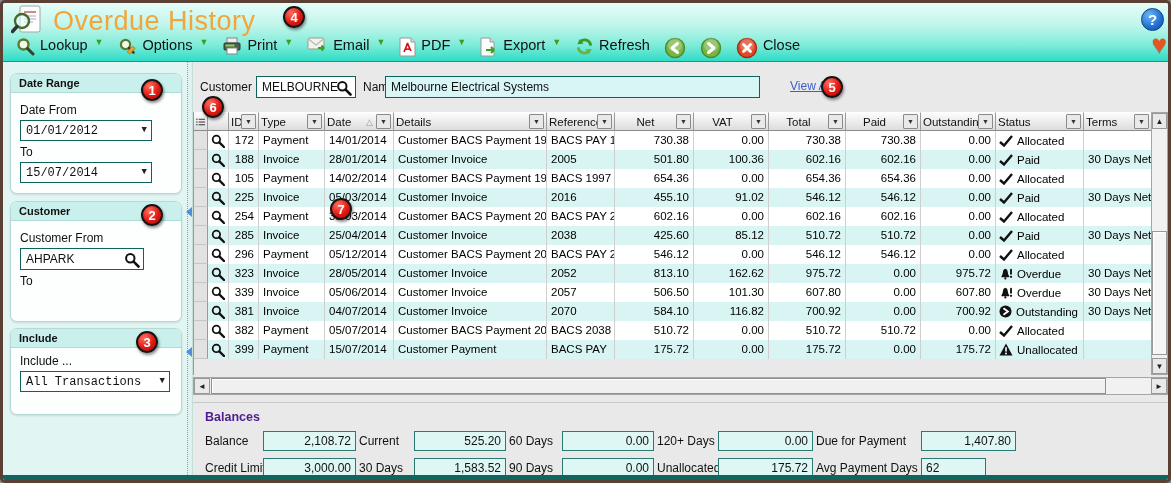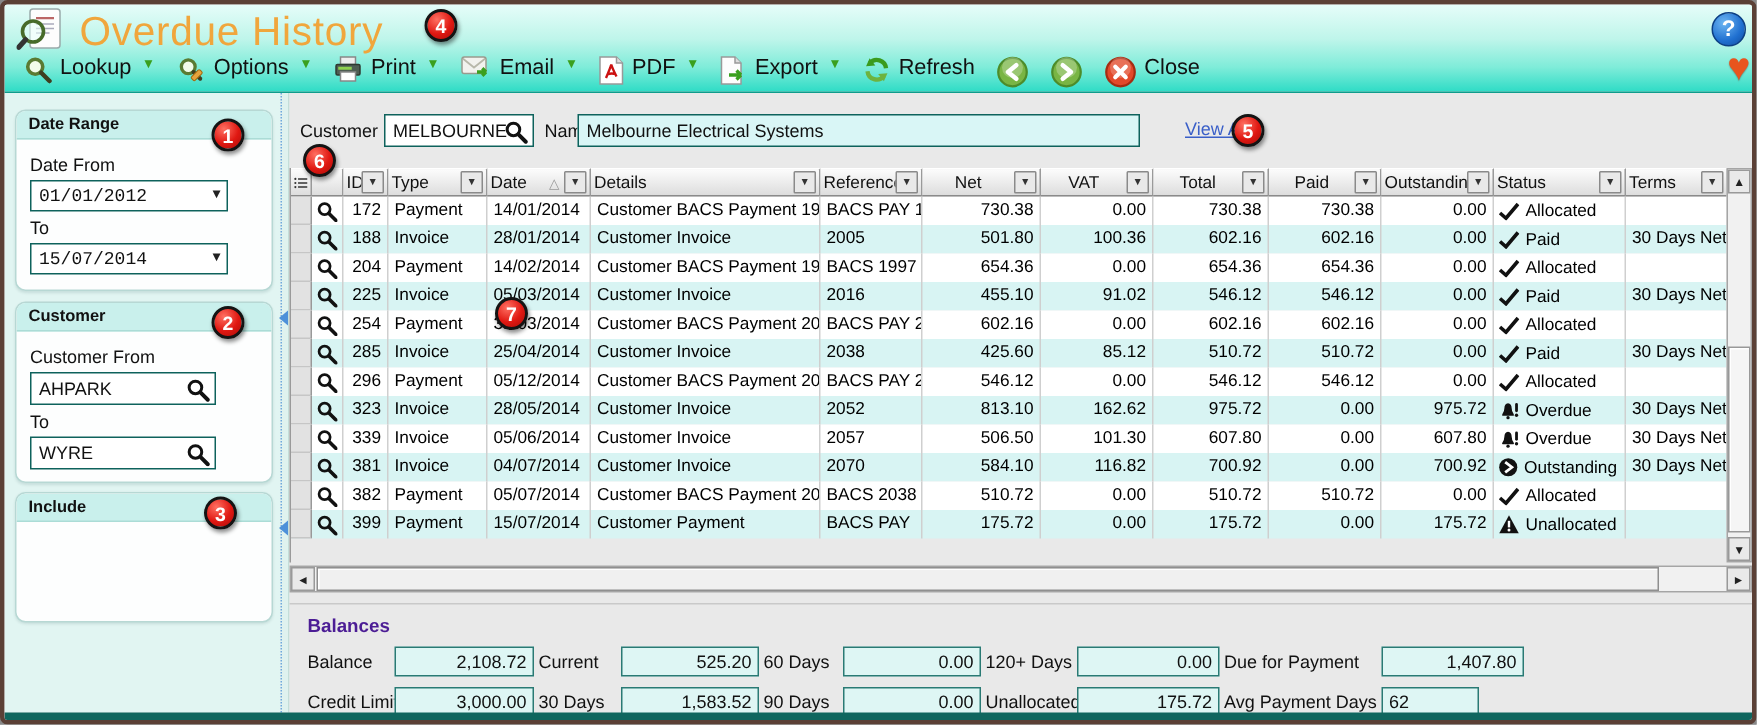--- a/index.html
+++ b/index.html
@@ -292,34 +292,31 @@
         <div class="srch">
           <span>AHPARK</span>
           <span class="mag">
             <svg width="16" height="16" viewBox="0 0 16 16">
                 <circle cx="6.3" cy="6.3" r="4.2" stroke="#111" stroke-width="2" fill="none"></circle>
                 <line x1="9.6" y1="9.6" x2="14.5" y2="14.5" stroke="#111" stroke-width="2.6" stroke-linecap="round"></line>
               </svg>
           </span>
         </div>
         <div class="fld-label">To</div>
-        <div class="srch">
-          <span>WYRE</span>
-          <span class="mag">
-            <svg width="16" height="16" viewBox="0 0 16 16">
-                <circle cx="6.3" cy="6.3" r="4.2" stroke="#111" stroke-width="2" fill="none"></circle>
-                <line x1="9.6" y1="9.6" x2="14.5" y2="14.5" stroke="#111" stroke-width="2.6" stroke-linecap="round"></line>
-              </svg>
-          </span>
-        </div>
       </div>
     </div>
 
     <div class="panel" id="panel-include">
       <div class="panel-hd">Include</div>
+      <div class="panel-bd">
+        <div class="fld-label">Include ...</div>
+        <div class="combo">
+          <span>All Transactions</span>
+        </div>
+      </div>
     </div>
   </div>
 
   <div class="splitter">
     <div class="split-arrow" style="top:145px;"></div>
     <div class="split-arrow" style="top:285px;"></div>
   </div>
 
   <div class="main">
 
@@ -458,21 +455,21 @@
             <div class="c">30 Days Net</div>
           </div>
           <div class="trow grid-cols">
             <div class="c sel"></div>
             <div class="c magc">
               <svg width="14" height="14" viewBox="0 0 14 14">
                 <circle cx="5.4" cy="5.4" r="3.7" stroke="#111" stroke-width="1.8" fill="none"></circle>
                 <line x1="8.3" y1="8.3" x2="13" y2="13" stroke="#111" stroke-width="2.4" stroke-linecap="round"></line>
               </svg>
             </div>
-            <div class="c num">204</div>
+            <div class="c num">105</div>
             <div class="c">Payment</div>
             <div class="c">14/02/2014</div>
             <div class="c">Customer BACS Payment 1997</div>
             <div class="c">BACS 1997</div>
             <div class="c num">654.36</div>
             <div class="c num">0.00</div>
             <div class="c num">654.36</div>
             <div class="c num">654.36</div>
             <div class="c num">0.00</div>
             <div class="c status">

